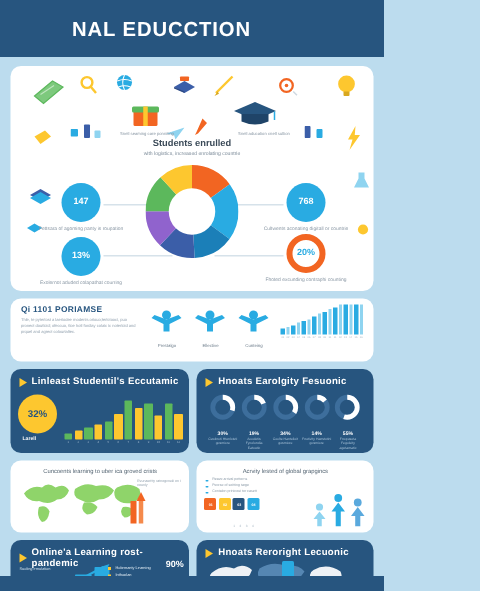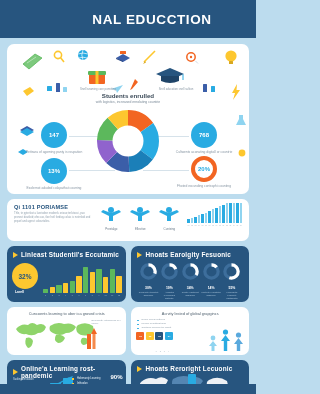--- a/index.html
+++ b/index.html
@@ -10,21 +10,21 @@
     overflow: hidden;
     position: relative;
   }
 
   
   .header {
     height: 38px;
     background: #27557f;
     display: flex;
     align-items: center;
-    justify-content: center;
+    justify-content: flex-start;
     padding-left: 48px;
   }
   .header-title {
     color: #ffffff;
     font-size: 13.5px;
     font-weight: bold;
     letter-spacing: 0.6px;
   }
 
   

